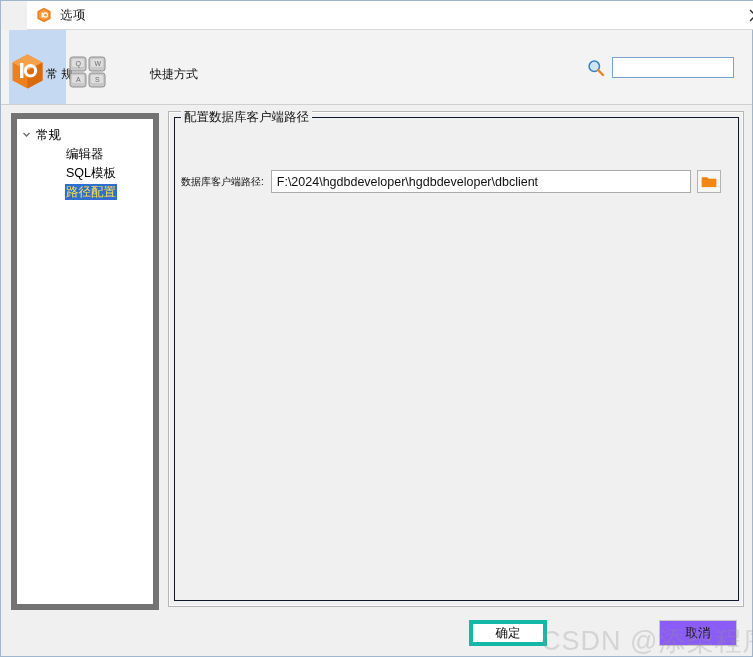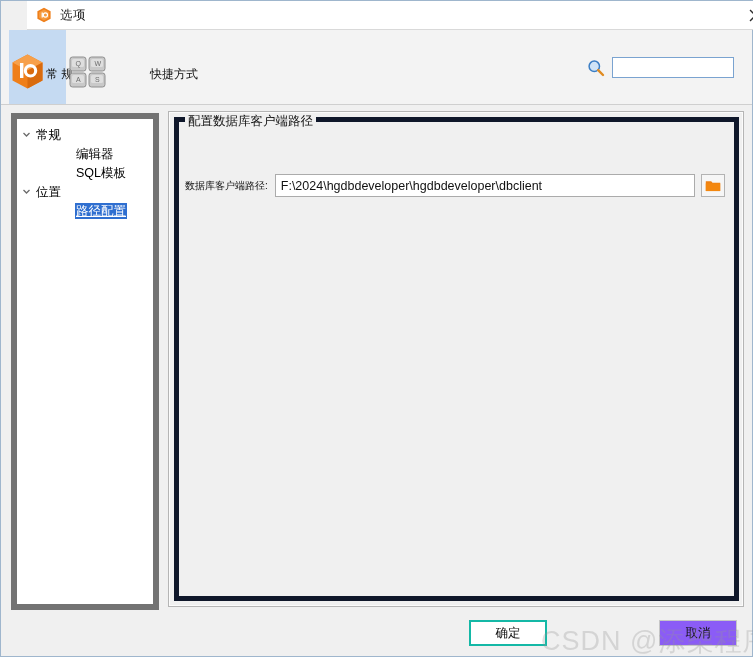--- a/index.html
+++ b/index.html
@@ -94,38 +94,38 @@
     display: flex; align-items: center;
     height: 19px;
     font-size: 12.5px; color: #000;
     cursor: default;
     white-space: nowrap;
   }
   .tree-node .twisty {
     width: 18px; height: 19px; flex: none;
     display: flex; align-items: center; justify-content: center;
   }
-  .tree-node.child { padding-left: 48px; margin-left: 10px; }
+  .tree-node.child { padding-left: 48px; }
   .tree-node .lbl { padding: 0 1px; line-height: 16px; }
   .tree-node.selected .lbl {
-    background: #2f6fd0; color: #ffffff; text-decoration: underline;
+    background: #2f6fd0; color: #fde047;
   }
 
   
   .content-panel {
     position: absolute; left: 167px; top: 110px;
     width: 576px; height: 496px;
     background: #f0f0f0;
     border: 1px solid #b5b5b5;
     box-shadow: inset 0 0 0 1px #fbfbfb;
   }
   .groupbox {
     position: absolute; left: 5px; top: 5px;
     width: 565px; height: 484px;
-    border: 5px solid #0f172a;
+    border: 1px solid #0f172a;
     background: transparent;
   }
   .group-title {
     position: absolute; left: 6px; top: -9px;
     background: #f0f0f0;
     padding: 0 3px;
     font-size: 12.5px; color: #111;
     white-space: nowrap;
   }
   .field-row {
@@ -166,21 +166,21 @@
     font-size: 12.5px;
     color: #111;
     background: #8b5cf6;
     border: 1px solid #c6c6c6;
     display: flex; align-items: center; justify-content: center;
     cursor: default;
     font-family: "Liberation Sans", sans-serif;
   }
   .dlg-btn.primary {
     right: 205px;
-    border: 2px solid #14b8a6;
+    border: 4px solid #14b8a6;
     background: #ffffff;
   }
   .dlg-btn.secondary { right: 15px; }
 
   
   .watermark {
     position: absolute;
     left: 540px; top: 622px;
     font-size: 27px;
     color: rgba(150,150,150,0.30);
@@ -277,28 +277,20 @@
       </div>
 
       <div class="tree-node child">
         <span class="lbl">编辑器</span>
       </div>
 
       <div class="tree-node child">
         <span class="lbl">SQL模板</span>
       </div>
 
-      <div class="tree-node">
-        <span class="twisty">
-          <svg width="9" height="9" viewBox="0 0 9 9">
-            <polyline points="1.5,3 4.5,6 7.5,3" fill="none" stroke="#6b6b6b" stroke-width="1.3"></polyline>
-          </svg>
-        </span>
-        <span class="lbl">位置</span>
-      </div>
 
       <div class="tree-node child selected">
         <span class="lbl">路径配置</span>
       </div>
 
     </div>
   </div>
 
   <div class="content-panel">
     <div class="groupbox">

